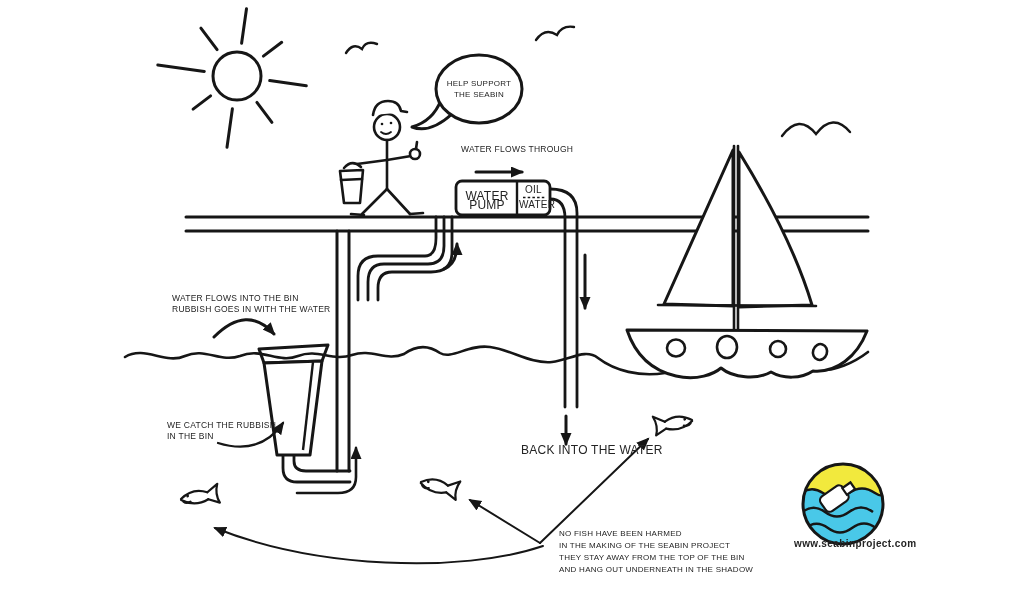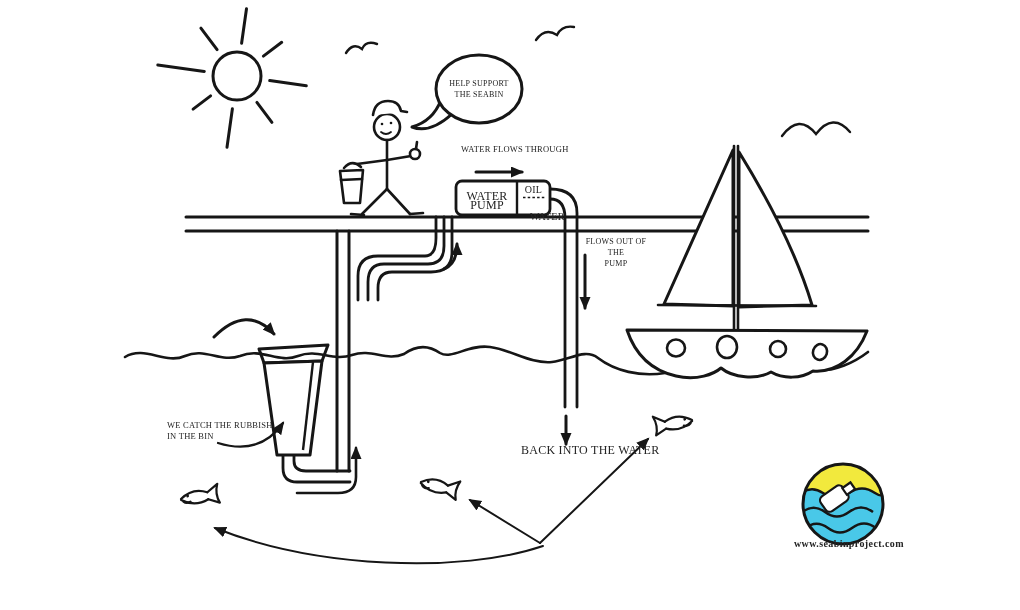--- a/index.html
+++ b/index.html
@@ -1,17 +1,17 @@
 <!DOCTYPE html>
 <html><head>
 <meta charset="utf-8">
 <style>
   html,body{margin:0;padding:0;background:#ffffff;}
   #stage{position:relative;width:1020px;height:610px;background:#ffffff;overflow:hidden;
-         font-family:Liberation Serif, serif;}
+         font-family:Liberation Sans, sans-serif;}
   #art{position:absolute;left:0;top:0;}
   .label{position:absolute;color:#242424;font-size:8.5px;line-height:11px;
          letter-spacing:0.25px;white-space:pre-line;}
   .center{text-align:center;}
   .small{font-size:12px;line-height:9px;}
   .tiny{font-size:10px;line-height:8px;}
   .bold{font-weight:bold;}
 </style>
 </head>
 <body>
@@ -167,28 +167,32 @@
   </g>
 </svg>
 
   <div class="label center" style="left:441px;top:78px;width:76px;font-size:8px;line-height:11px;">HELP SUPPORT
 THE SEABIN</div>
 
   <div class="label" style="left:461px;top:144px;">WATER FLOWS THROUGH</div>
 
   <div class="label small center" style="left:458px;top:192px;width:58px;">WATER PUMP</div>
   <div class="label tiny center" style="left:519px;top:186px;width:29px;">OIL</div>
-  <div class="label tiny center" style="left:519px;top:213px;width:29px;padding-left:11px;">WATER</div>
-
-  <div class="label center" style="left:578px;top:236px;width:76px;font-size:8px;">FLOWS OUT OF THE
-PUMP</div>
+  <div class="label tiny center" style="left:519px;top:201px;width:29px;">WATER</div>
 
 
+
+  <div class="label" style="left:172px;top:293px;">WATER FLOWS INTO THE BIN
+RUBBISH GOES IN WITH THE WATER</div>
 
   <div class="label" style="left:167px;top:420px;">WE CATCH THE RUBBISH
 IN THE BIN</div>
 
 
   <div class="label" style="left:521px;top:445px;font-size:12px;">BACK INTO THE WATER</div>
 
+  <div class="label" style="left:559px;top:528px;font-size:8px;line-height:12px;">NO FISH HAVE BEEN HARMED
+IN THE MAKING OF THE SEABIN PROJECT
+THEY STAY AWAY FROM THE TOP OF THE BIN
+AND HANG OUT UNDERNEATH IN THE SHADOW</div>
 
   <div class="label tiny bold center" style="left:794px;top:540px;width:98px;letter-spacing:0.4px;">www.seabinproject.com</div>
 </div>
 
 </body></html>

